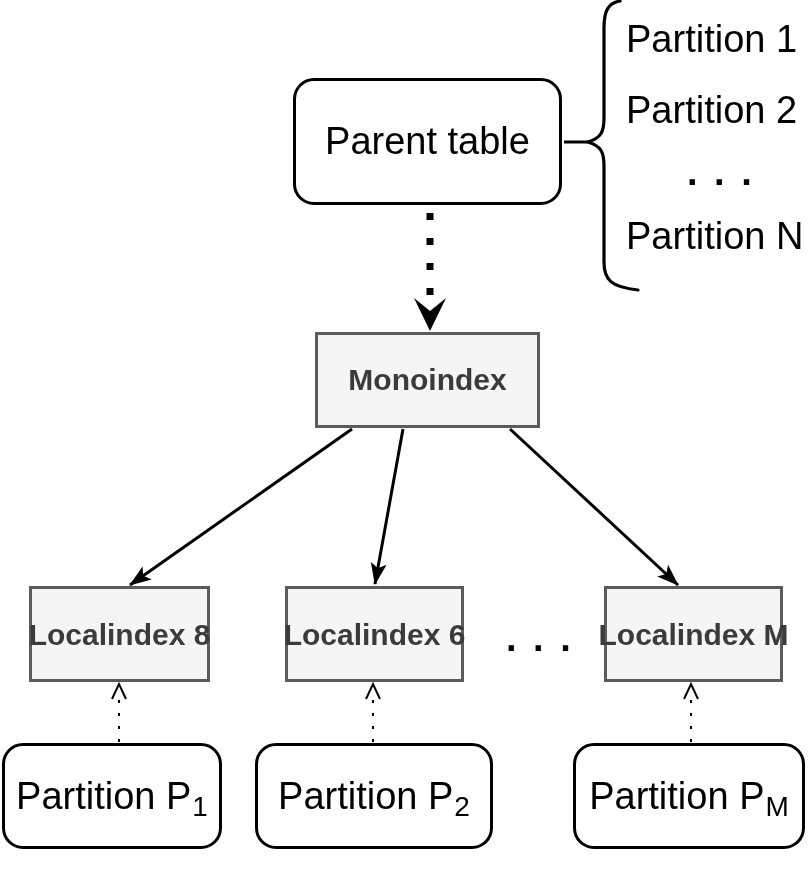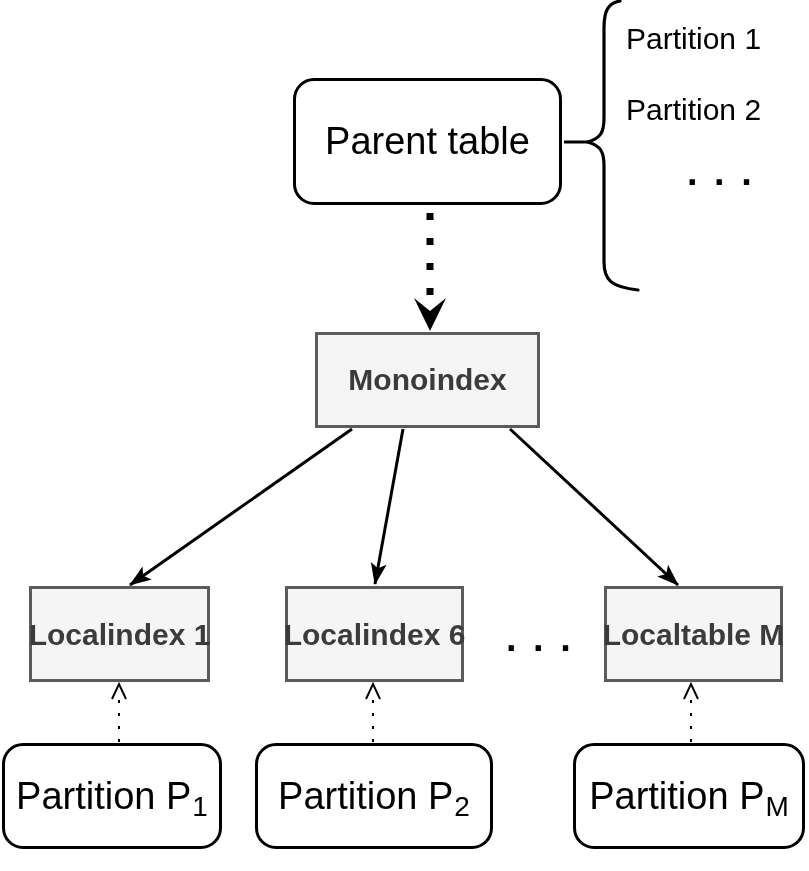--- a/index.html
+++ b/index.html
@@ -40,21 +40,21 @@
   #li2{left:285px;width:179px;}
   #li3{left:604px;width:179px;}
   .pb-box{top:743px;height:106px;}
   #pb1{left:2px;width:220px;}
   #pb2{left:255px;width:238px;}
   #pb3{left:573px;width:232px;}
   .pb-sub{font-size:28px;position:relative;top:11px;margin-left:1px;}
   
   .brace-label{
     position:absolute;left:626px;
-    font-size:30px;line-height:44px;white-space:nowrap;
+    font-size:38px;line-height:44px;white-space:nowrap;
   }
   #bl1{top:17px;}
   #bl2{top:88px;}
   #blN{top:214px;}
   .dots{
     position:absolute;
     font-size:38px;font-weight:bold;letter-spacing:3px;
     line-height:44px;white-space:nowrap;
   }
   #brace-dots{left:687px;top:150px;}
@@ -103,37 +103,38 @@
     </g>
   </svg>
 
   <div id="parent-box" class="node round-box">
     <span>Parent table</span>
   </div>
 
   <div id="bl1" class="brace-label">Partition 1</div>
   <div id="bl2" class="brace-label">Partition 2</div>
   <div id="brace-dots" class="dots">. . .</div>
+  <div id="blN" class="brace-label">Partition N</div>
 
   <div id="mono-box" class="node index-box">
     <span>Monoindex</span>
   </div>
 
   <div id="li1" class="node index-box li-box">
     <span>Local</span>
-    <span>index 1</span>
+    <span>index 8</span>
   </div>
   <div id="li2" class="node index-box li-box">
     <span>Local</span>
     <span>index 6</span>
   </div>
   <div id="mid-dots" class="dots">. . .</div>
   <div id="li3" class="node index-box li-box">
     <span>Local</span>
-    <span>table M</span>
+    <span>index M</span>
   </div>
 
   <div id="pb1" class="node round-box pb-box">
     <span>Partition P</span>
       <span class="pb-sub">1</span>
   </div>
   <div id="pb2" class="node round-box pb-box">
     <span>Partition P</span>
       <span class="pb-sub">2</span>
   </div>

